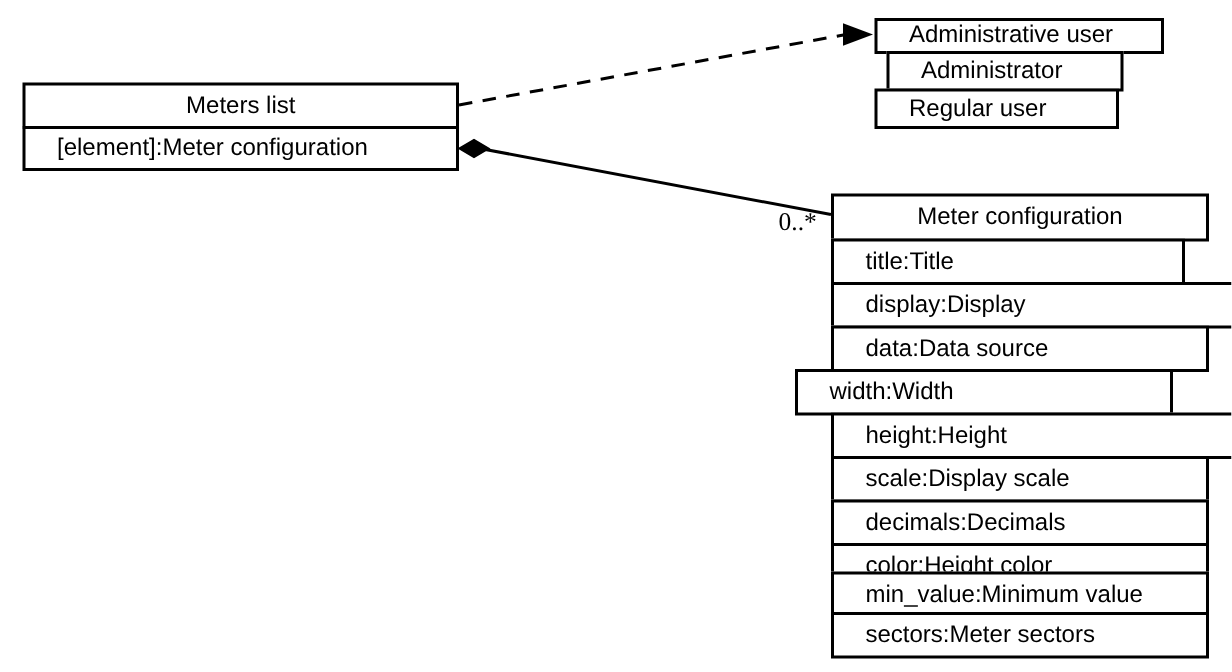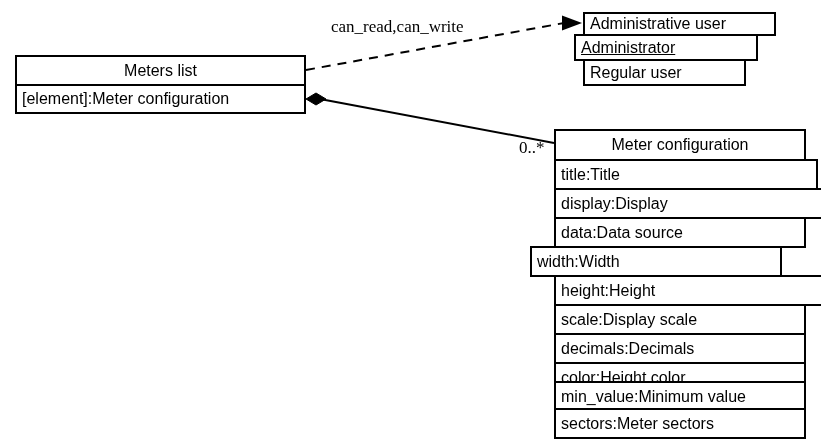--- a/index.html
+++ b/index.html
@@ -33,21 +33,21 @@
     display: flex;
     align-items: center;
     white-space: nowrap;
     overflow: hidden;
   }
   .uml-row.title {
     justify-content: center;
   }
   .uml-row.attr {
     justify-content: flex-start;
-    padding-left: 5px;
+    padding-left: 21px;
   }
 
   
   .edge-svg {
     position: absolute;
     left: 0;
     top: 0;
     width: 821px;
     height: 448px;
     overflow: visible;
@@ -73,39 +73,38 @@
       <line x1="306" y1="70" x2="564" y2="23" stroke="#000000" stroke-width="2" stroke-dasharray="9,7"></line>
       <polygon points="582,23 562,15.5 562,30.5" fill="#000000"></polygon>
     </g>
 
     <g>
       <line x1="320" y1="99" x2="554" y2="143" stroke="#000000" stroke-width="2"></line>
       <polygon points="306,99 316,93 326,99 316,105" fill="#000000" stroke="#000000" stroke-width="1"></polygon>
     </g>
   </svg>
 
-  <div class="edge-label" style="left:331px; top:18px;">can_read,can_write</div>
 
   <div class="edge-label" style="left:519px; top:139px;">0..*</div>
 
   <div class="uml-box">
     <div class="uml-row title" style="left:15px; top:55px; width:291px; height:31px;">Meters list</div>
     <div class="uml-row attr" style="left:15px; top:84px; width:291px; height:30px;">[element]:Meter configuration</div>
   </div>
 
   <div class="uml-box">
     <div class="uml-row attr" style="left:583px; top:12px; width:193px; height:24px;">Administrative user</div>
-    <div class="uml-row attr" style="left:574px; top:34px; width:184px; height:27px;text-decoration:underline;">Administrator</div>
+    <div class="uml-row attr" style="left:591px; top:34px; width:158px; height:27px;">Administrator</div>
     <div class="uml-row attr" style="left:583px; top:59px; width:163px; height:27px;">Regular user</div>
   </div>
 
   <div class="uml-box">
     <div class="uml-row title" style="left:554px; top:129px; width:252px; height:32px;">Meter configuration</div>
 
-    <div class="uml-row attr" style="left:554px; top:159px; width:264px; height:31px;">title:Title</div>
+    <div class="uml-row attr" style="left:554px; top:159px; width:236px; height:31px;">title:Title</div>
     <div class="uml-row attr" style="left:554px; top:188px; width:288px; height:31px;">display:Display</div>
     <div class="uml-row attr" style="left:554px; top:217px; width:252px; height:31px;">data:Data source</div>
     <div class="uml-row attr" style="left:530px; top:246px; width:252px; height:31px;">width:Width</div>
     <div class="uml-row attr" style="left:554px; top:275px; width:272px; height:31px;text-align:center;">height:Height</div>
     <div class="uml-row attr" style="left:554px; top:304px; width:252px; height:31px;">scale:Display scale</div>
     <div class="uml-row attr" style="left:554px; top:333px; width:252px; height:31px;">decimals:Decimals</div>
     <div class="uml-row attr" style="left:554px; top:362px; width:252px; height:31px;">color:Height color</div>
     <div class="uml-row attr" style="left:554px; top:381px; width:252px; height:31px;">min_value:Minimum value</div>
     <div class="uml-row attr" style="left:554px; top:408px; width:252px; height:31px;">sectors:Meter sectors</div>
   </div>

